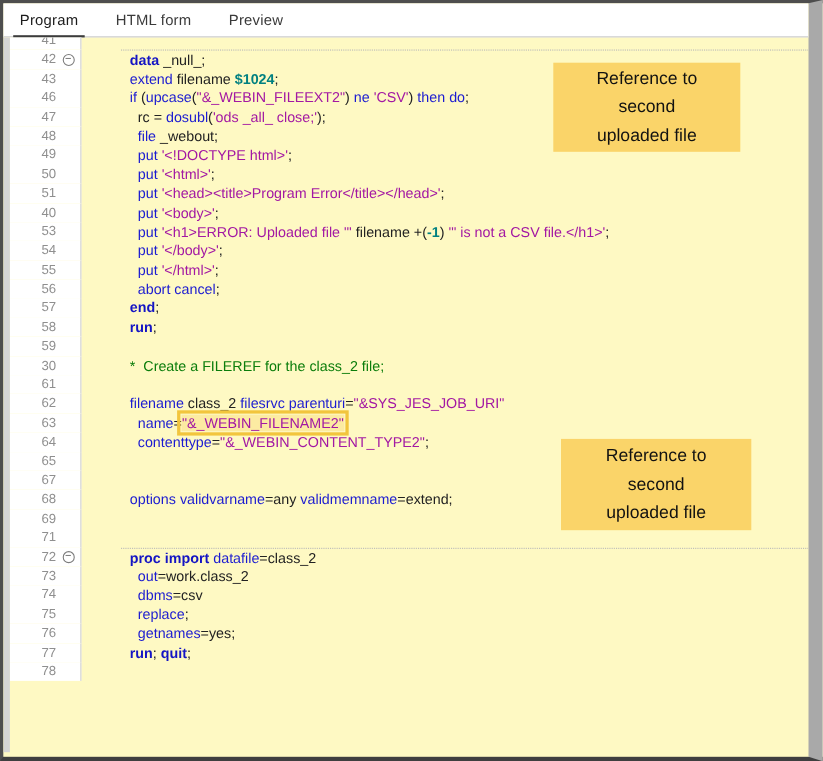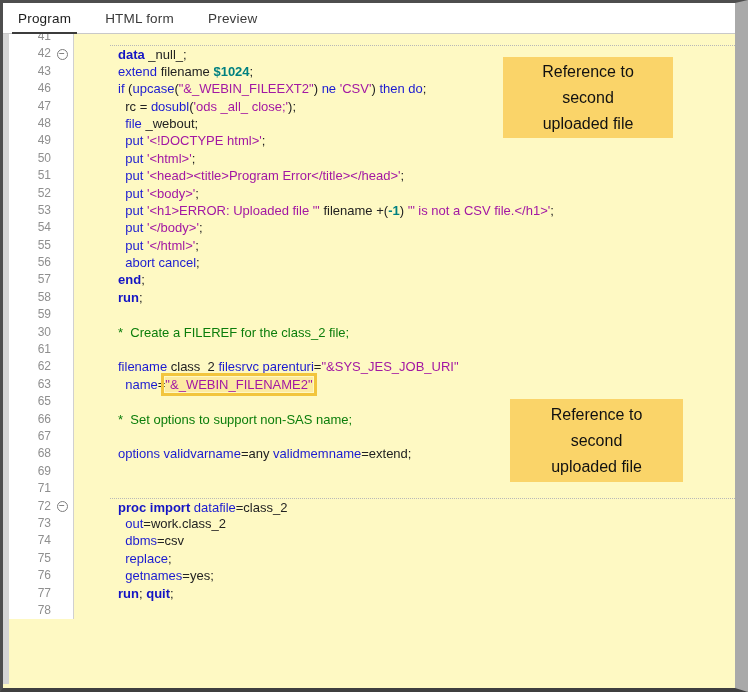--- a/index.html
+++ b/index.html
@@ -203,21 +203,21 @@
         </div>
         <div class="code-row">
           <div class="gutter-cell">
             <span class="ln">51</span>
             <span class="fold-slot"></span>
           </div>
           <div class="code-cell"><span class="txt">  </span><span class="kw">put</span><span class="txt"> </span><span class="str">'&lt;head&gt;&lt;title&gt;Program Error&lt;/title&gt;&lt;/head&gt;'</span><span class="txt">;</span></div>
         </div>
         <div class="code-row">
           <div class="gutter-cell">
-            <span class="ln">52</span>
+            <span class="ln">40</span>
             <span class="fold-slot"></span>
           </div>
           <div class="code-cell"><span class="txt">  </span><span class="kw">put</span><span class="txt"> </span><span class="str">'&lt;body&gt;'</span><span class="txt">;</span></div>
         </div>
         <div class="code-row">
           <div class="gutter-cell">
             <span class="ln">53</span>
             <span class="fold-slot"></span>
           </div>
           <div class="code-cell"><span class="txt">  </span><span class="kw">put</span><span class="txt"> </span><span class="str">'&lt;h1&gt;ERROR: Uploaded file "'</span><span class="txt"> filename +(</span><span class="num">-1</span><span class="txt">) </span><span class="str">'" is not a CSV file.&lt;/h1&gt;'</span><span class="txt">;</span></div>
@@ -287,31 +287,31 @@
         </div>
         <div class="code-row">
           <div class="gutter-cell">
             <span class="ln">63</span>
             <span class="fold-slot"></span>
           </div>
           <div class="code-cell"><span class="txt">  </span><span class="kw">name</span><span class="txt">=</span><span class="hl"><span class="str">"&amp;_WEBIN_FILENAME2"</span></span></div>
         </div>
         <div class="code-row">
           <div class="gutter-cell">
+            <span class="ln">64</span>
+            <span class="fold-slot"></span>
+          </div>
+          <div class="code-cell"><span class="txt">  </span><span class="kw">contenttype</span><span class="txt">=</span><span class="str">"&amp;_WEBIN_CONTENT_TYPE2"</span><span class="txt">;</span></div>
+        </div>
+        <div class="code-row">
+          <div class="gutter-cell">
             <span class="ln">65</span>
             <span class="fold-slot"></span>
           </div>
           <div class="code-cell"></div>
-        </div>
-        <div class="code-row">
-          <div class="gutter-cell">
-            <span class="ln">66</span>
-            <span class="fold-slot"></span>
-          </div>
-          <div class="code-cell"><span class="com">*  Set options to support non-SAS name;</span></div>
         </div>
         <div class="code-row">
           <div class="gutter-cell">
             <span class="ln">67</span>
             <span class="fold-slot"></span>
           </div>
           <div class="code-cell"></div>
         </div>
         <div class="code-row">
           <div class="gutter-cell">

